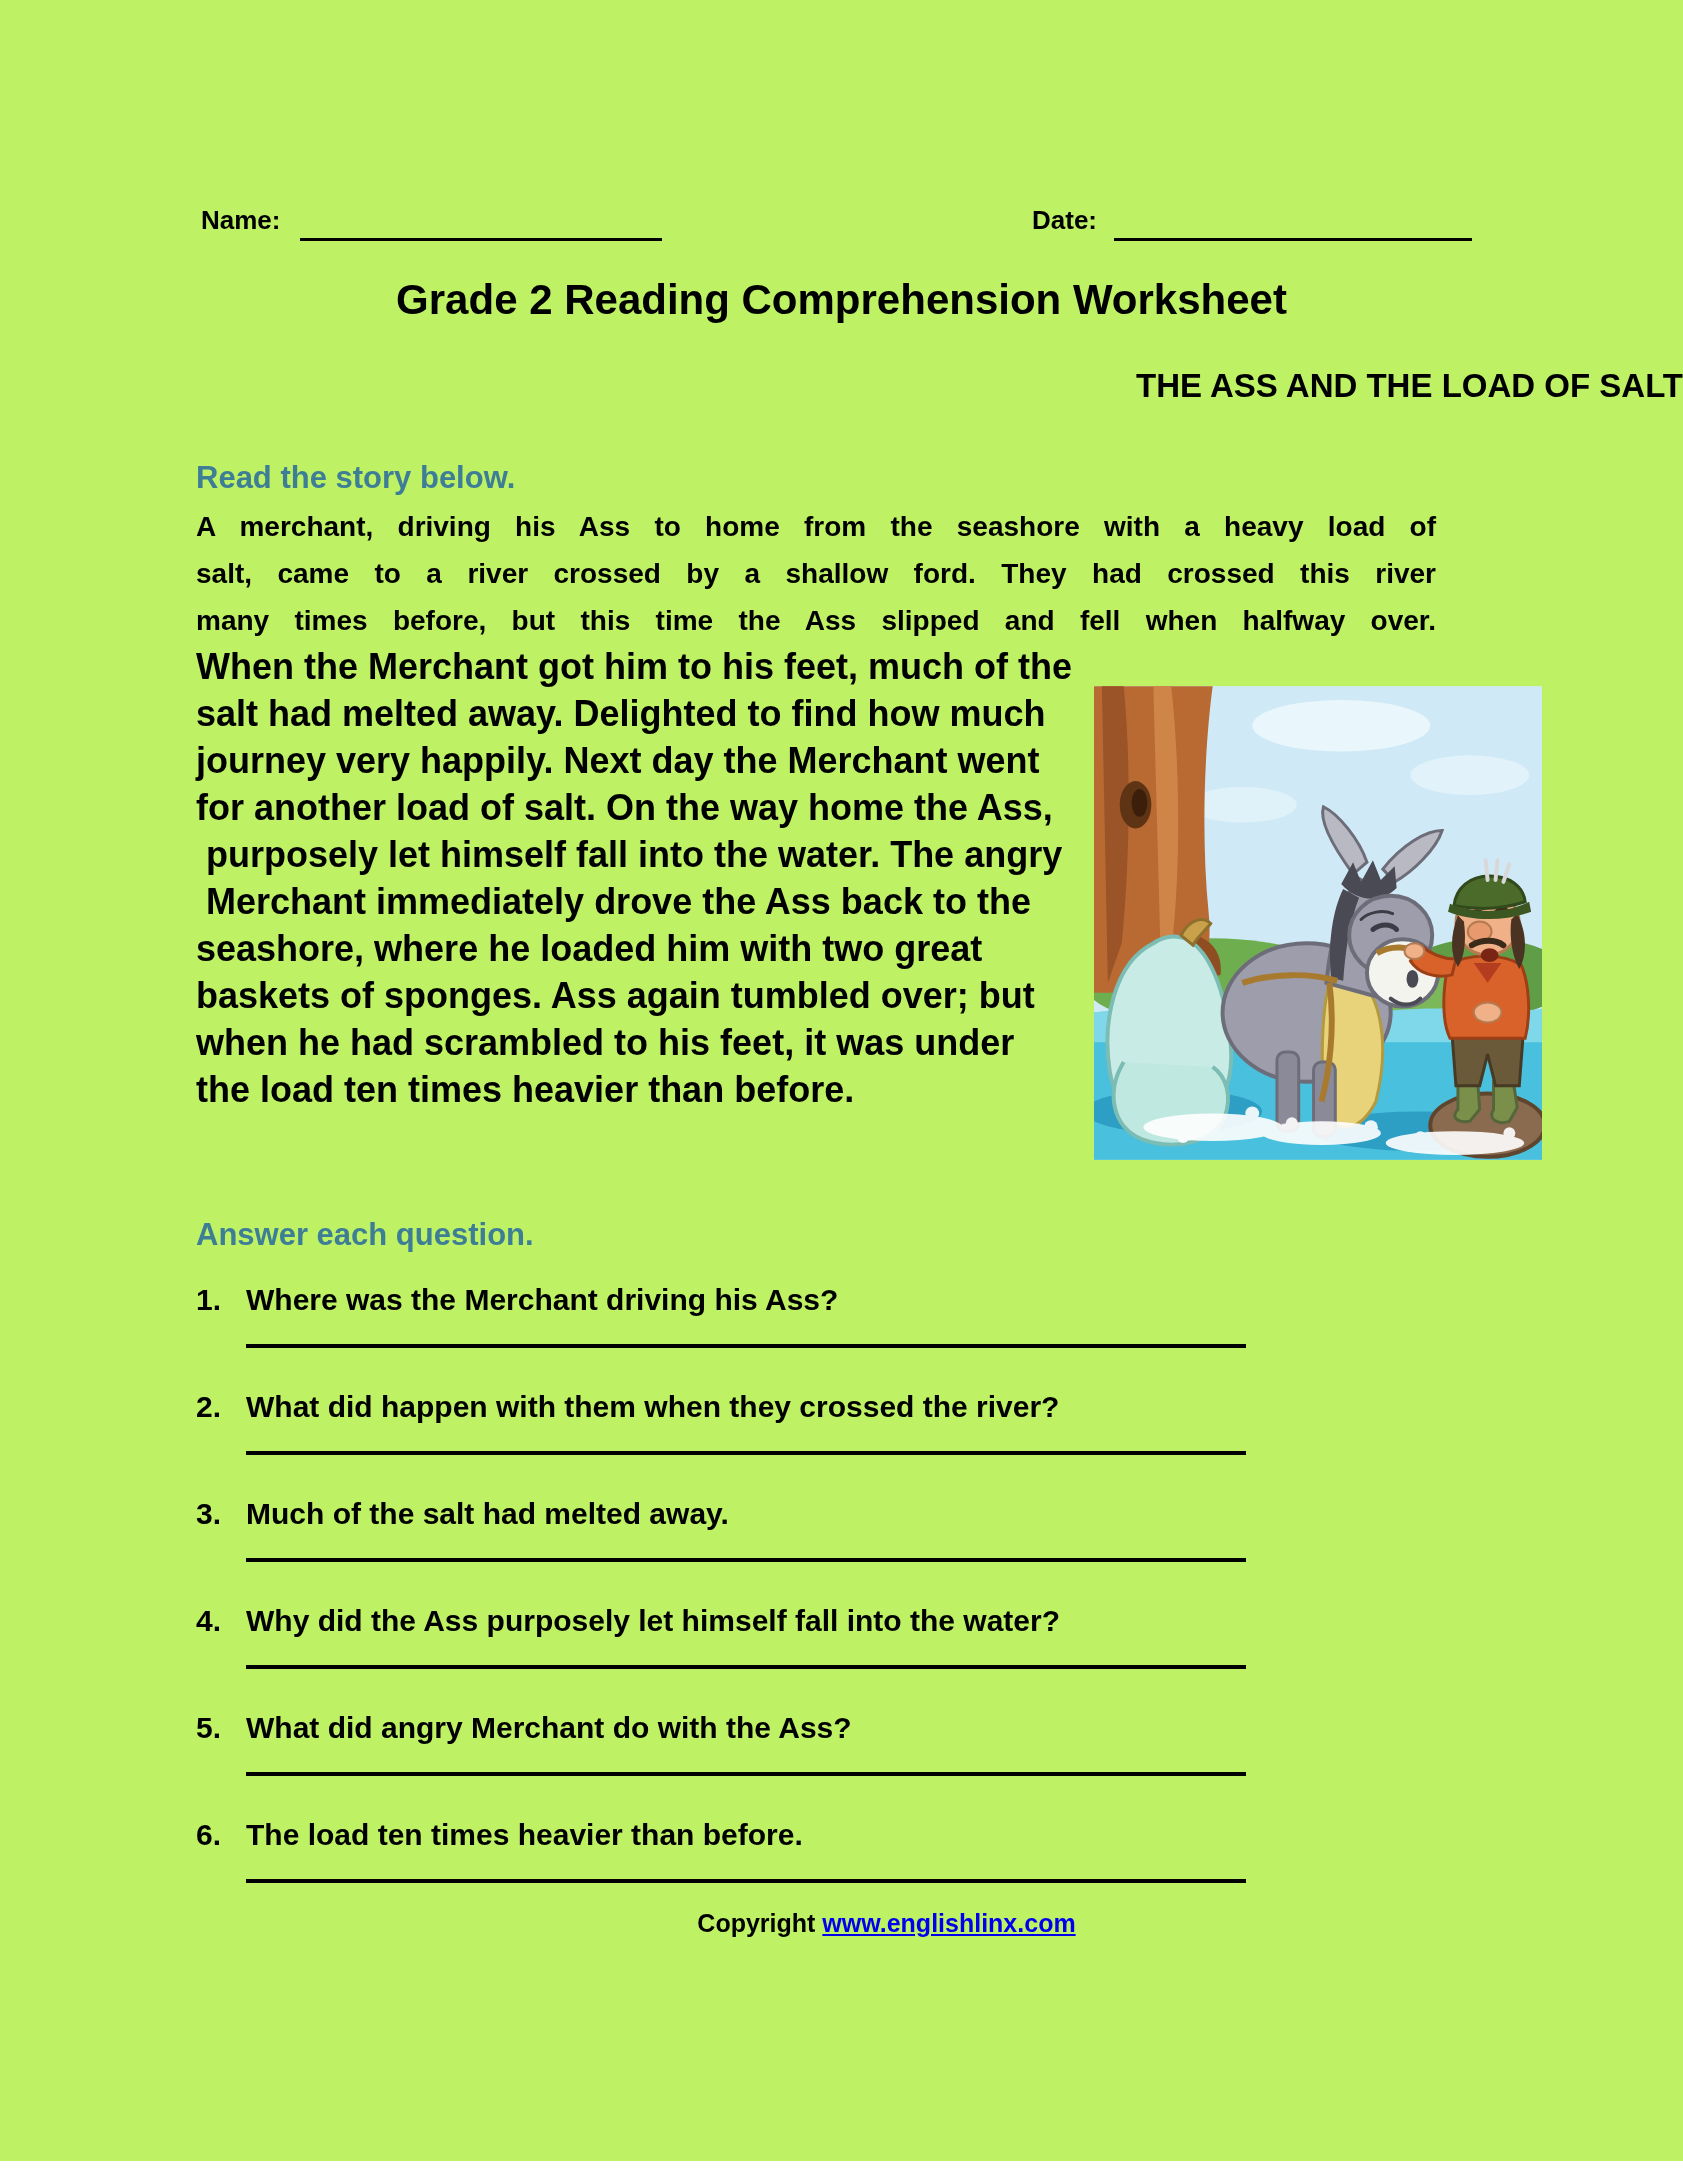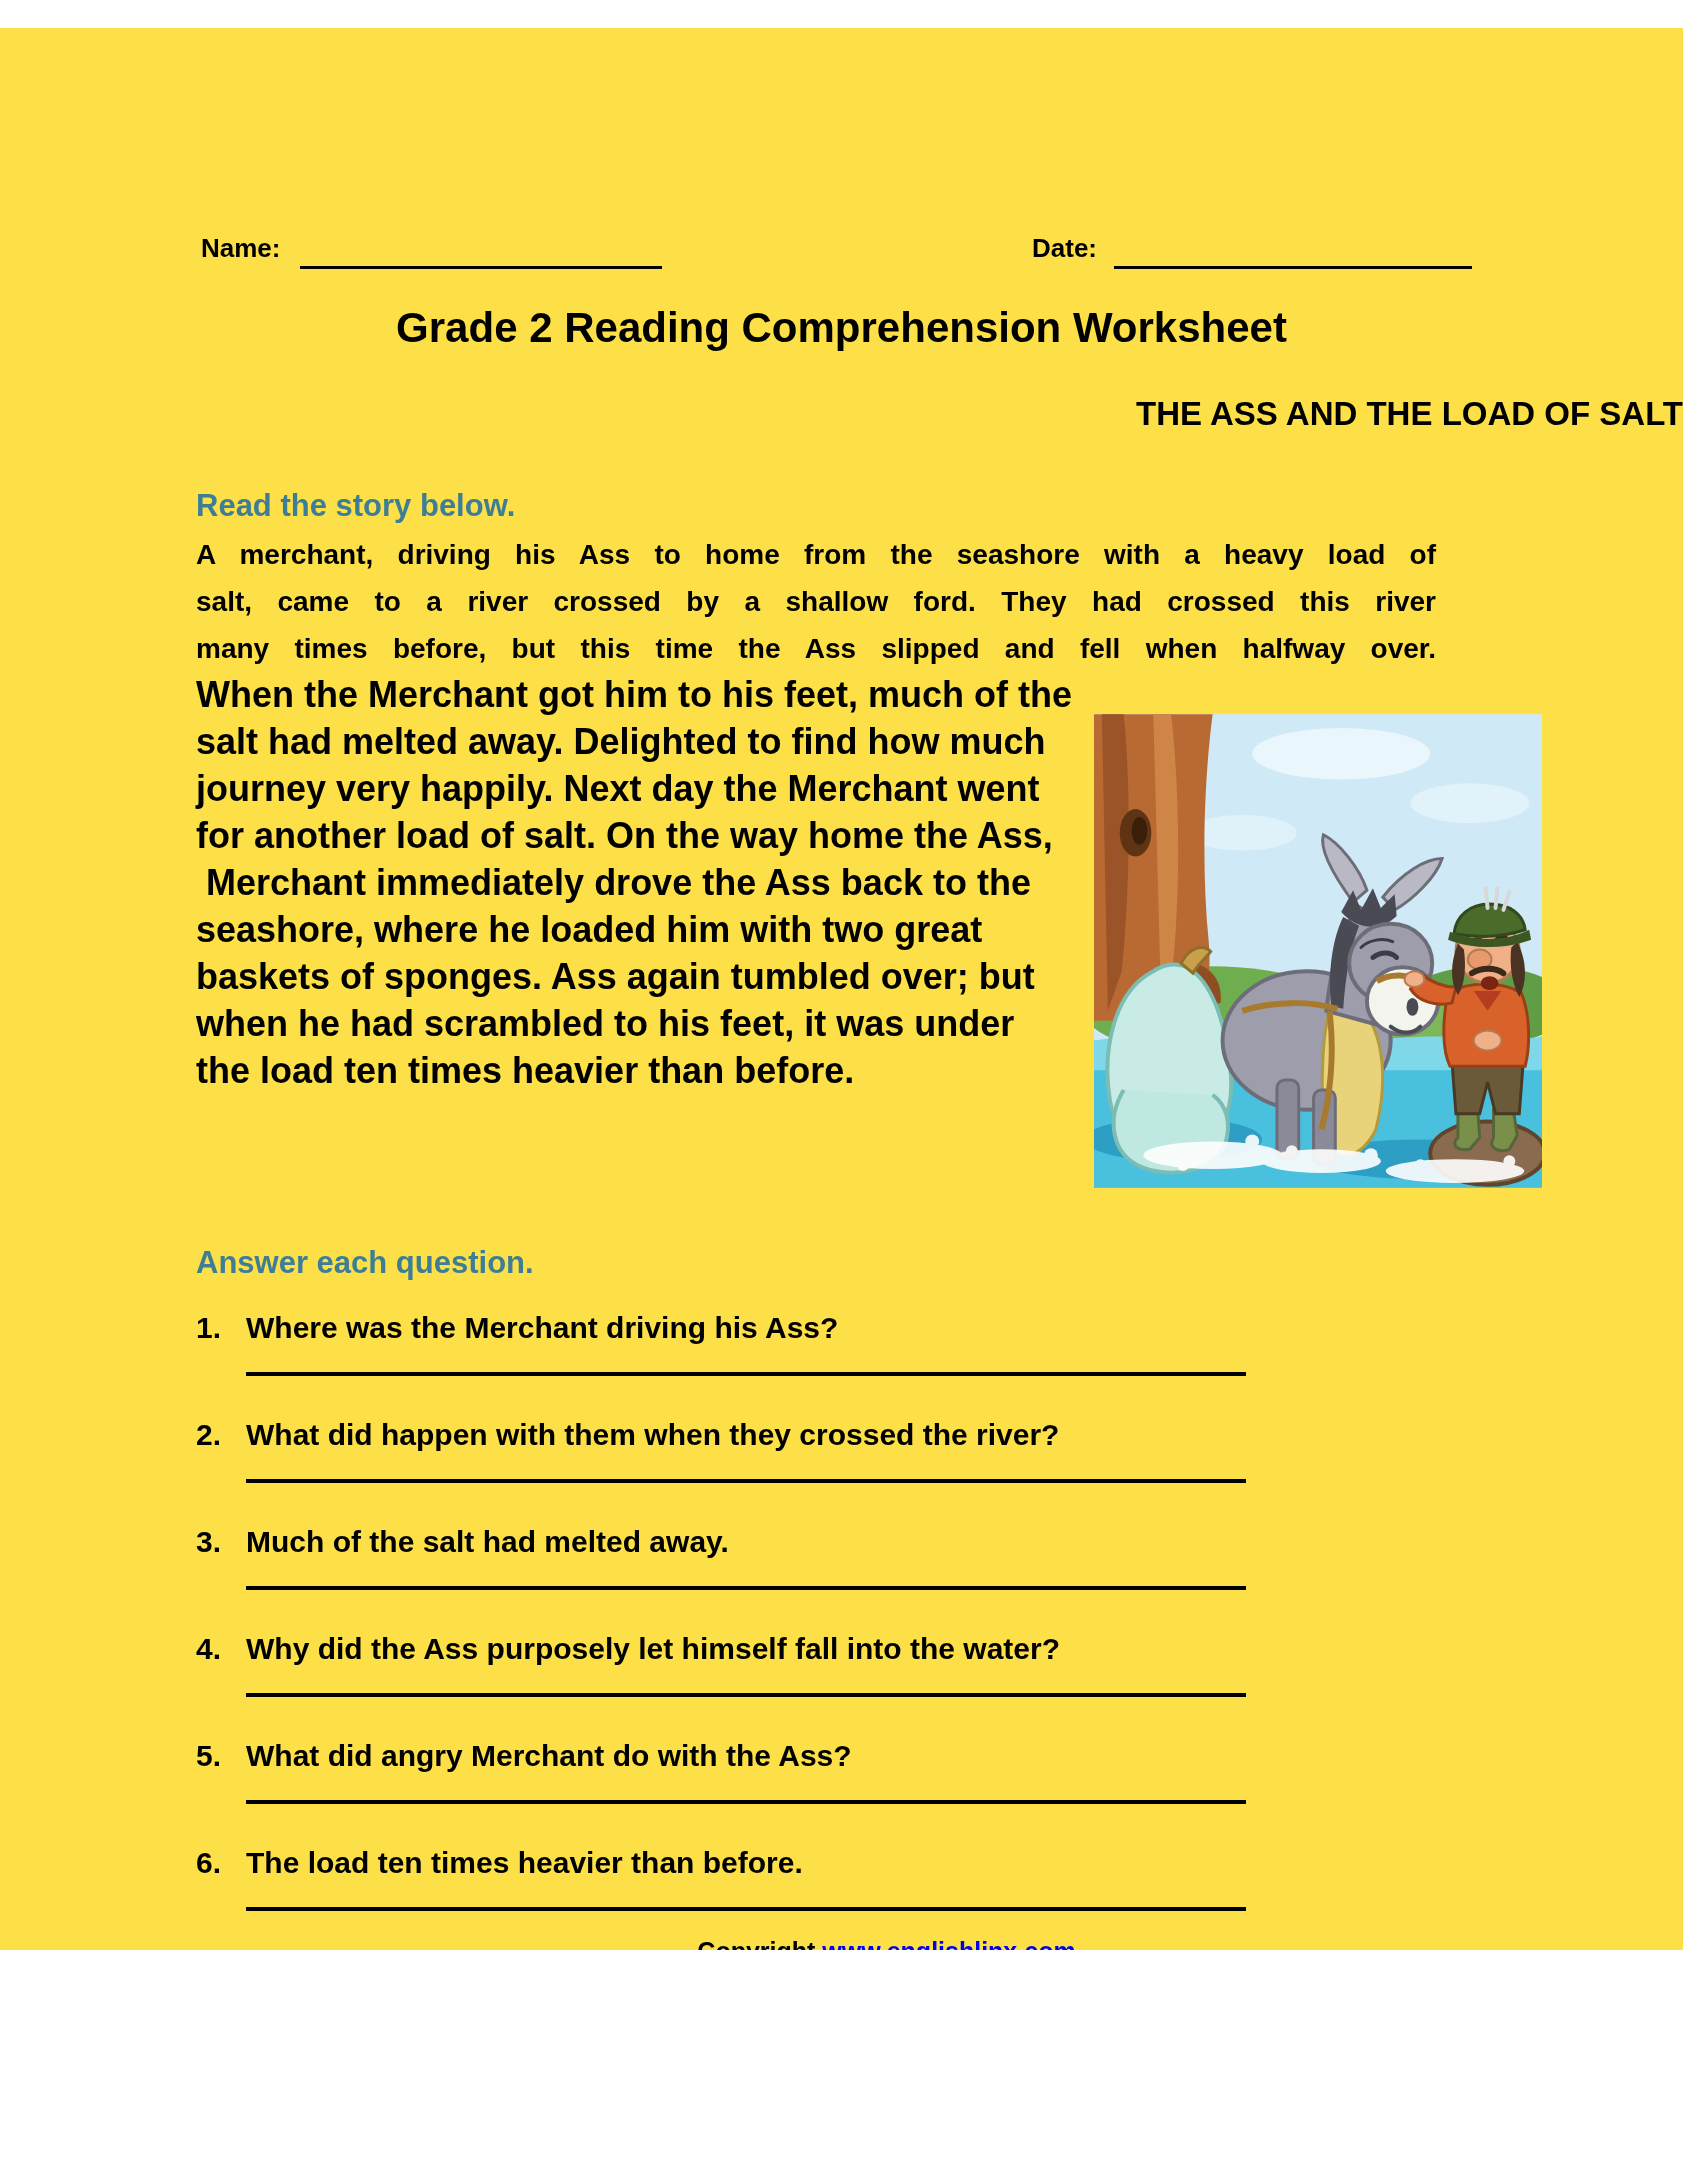--- a/index.html
+++ b/index.html
@@ -1,24 +1,23 @@
 <!DOCTYPE html>
 <html><head>
 <meta charset="utf-8">
 <style>
   html,body{margin:0;padding:0;background:#ffffff;}
   #page{
     position:relative;
-    width:1683px;height:1922px;
-    background:#fde047;
+    width:1683px;height:2161px;
+    background:#bef264;
     font-family:"Liberation Sans",sans-serif;
     font-weight:700;
     color:#000;
     overflow:hidden;
-    margin-top:28px;
   }
   .abs{position:absolute;}
   
   .hdr-label{font-size:26px;line-height:34px;}
   .write-line{border-bottom:3px solid #000;height:0;}
   
   .title{left:0;width:1683px;text-align:center;font-size:42px;line-height:50px;}
   .subtitle{left:0;width:1683px;text-align:right;font-size:33px;line-height:40px;}
   
   .section-heading{font-size:31px;line-height:38px;color:#3d7e96;}
@@ -58,20 +57,21 @@
     <div class="sline">A merchant, driving his Ass to home from the seashore with a heavy load of</div>
     <div class="sline">salt, came to a river crossed by a shallow ford. They had crossed this river</div>
     <div class="sline">many times before, but this time the Ass slipped and fell when halfway over.</div>
   </div>
 
   <div class="abs story-wrap" style="top:643px;">
     <div class="sline">When the Merchant got him to his feet, much of the</div>
     <div class="sline">salt had melted away. Delighted to find how much</div>
     <div class="sline">journey very happily. Next day the Merchant went</div>
     <div class="sline">for another load of salt. On the way home the Ass,</div>
+    <div class="sline"> purposely let himself fall into the water. The angry</div>
     <div class="sline"> Merchant immediately drove the Ass back to the</div>
     <div class="sline">seashore, where he loaded him with two great</div>
     <div class="sline">baskets of sponges. Ass again tumbled over; but</div>
     <div class="sline">when he had scrambled to his feet, it was under</div>
     <div class="sline">the load ten times heavier than before.</div>
   </div>
 
   <div class="abs illus">
     <svg viewBox="0 0 453 479" xmlns="http://www.w3.org/2000/svg">
 

